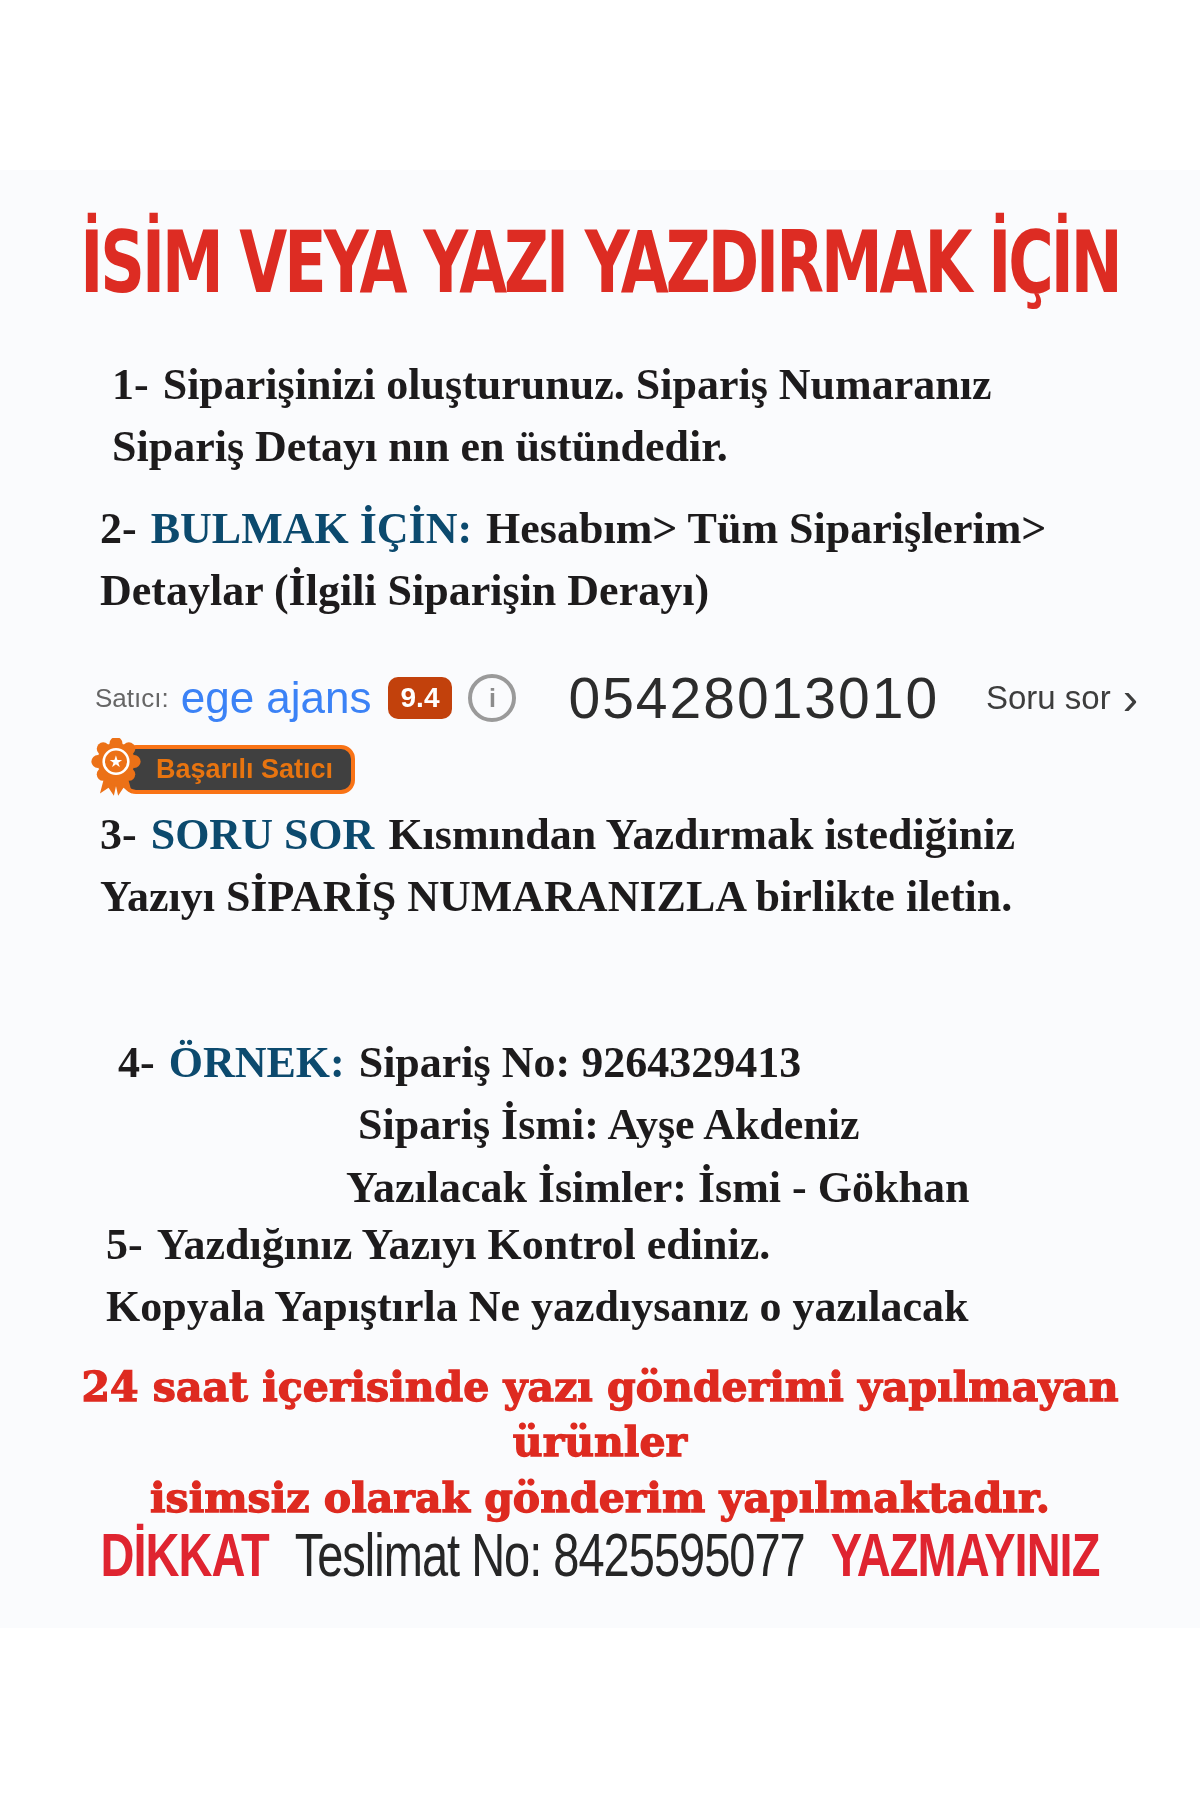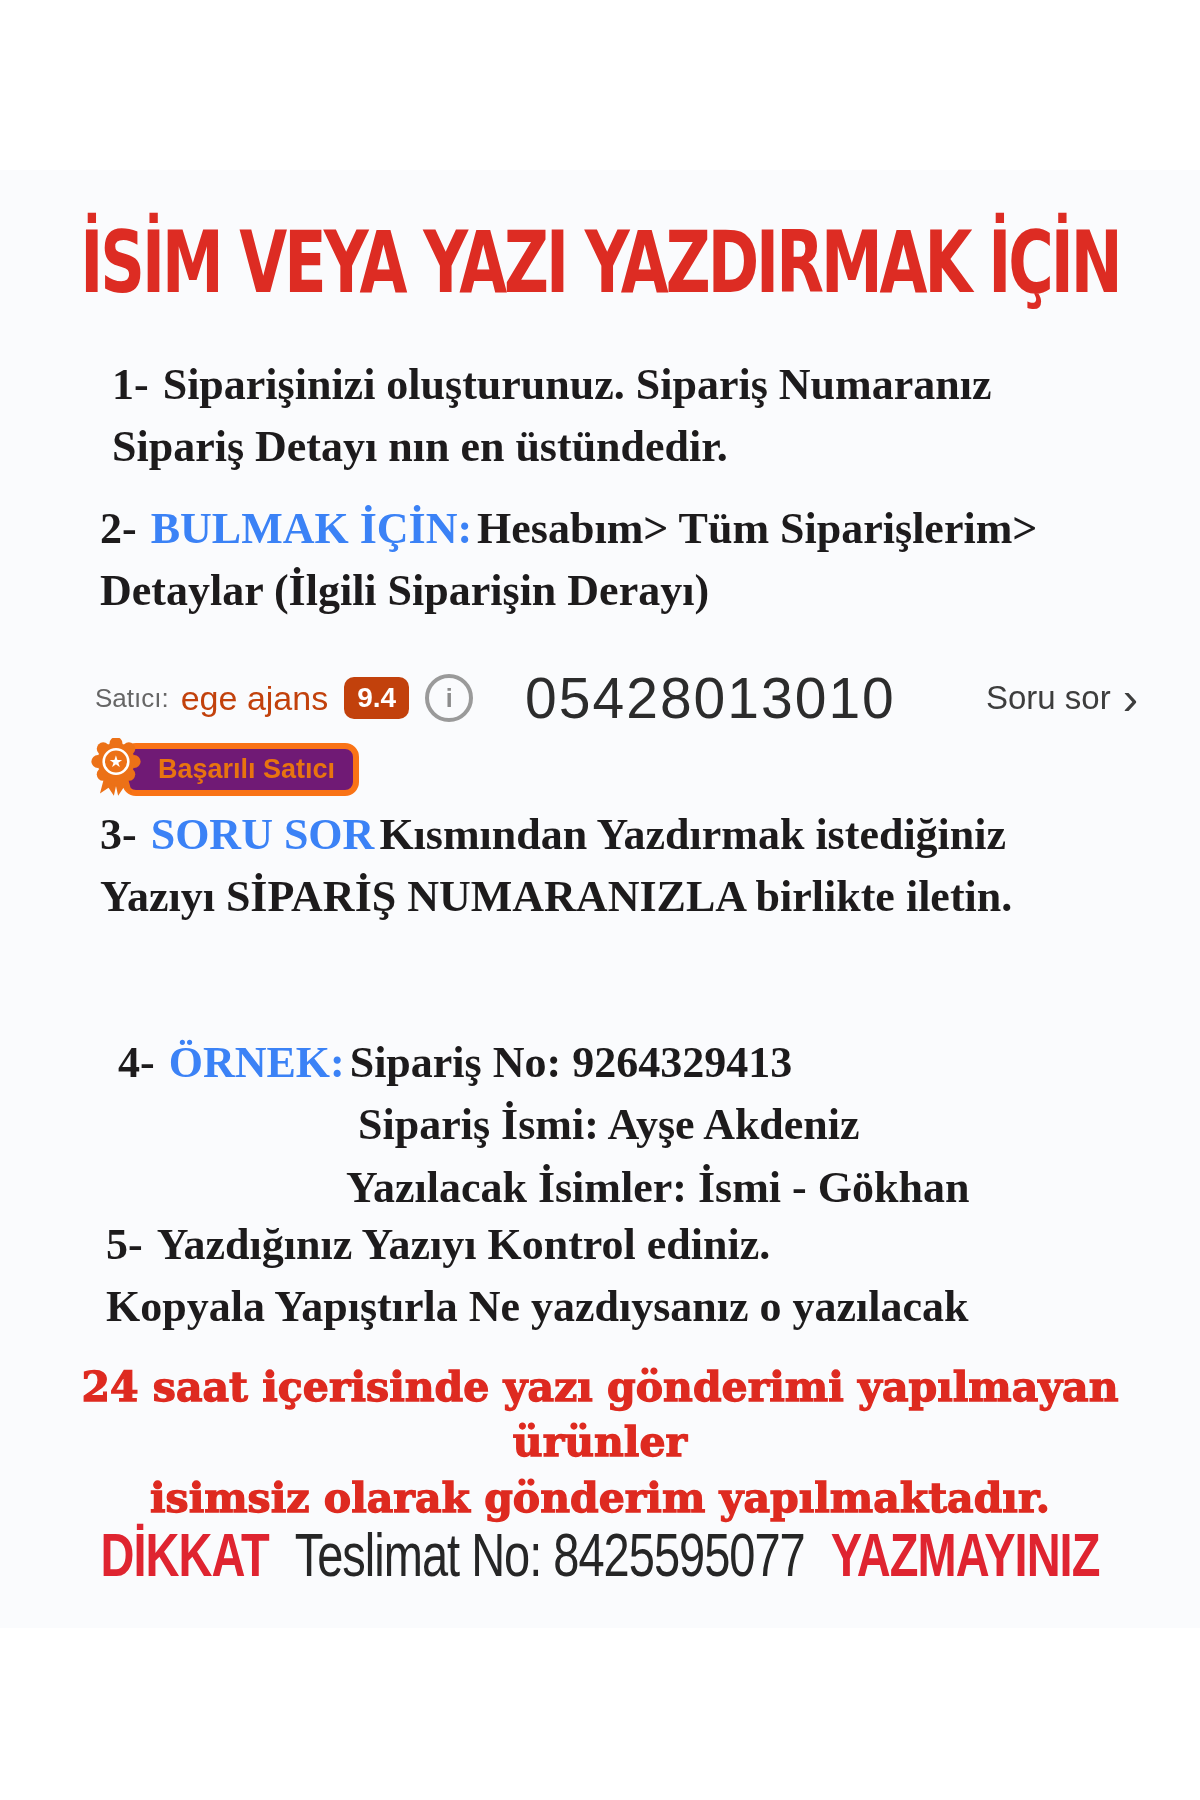--- a/index.html
+++ b/index.html
@@ -18,36 +18,36 @@
     font-family:"DejaVu Sans",sans-serif;font-weight:900;font-size:62px;
     letter-spacing:-3px;transform:scaleY(1.38);transform-origin:50% 0;
     white-space:nowrap;
   }
   
   .step{
     position:absolute;margin:0;color:#1d1b1c;
     font-weight:700;font-size:44px;line-height:1.42;white-space:nowrap;
   }
   .step .num{margin-right:14px;}
-  .step .hl{color:#3b82f6;margin-right:5px;}
+  .step .hl{color:#0c4a6e;margin-right:14px;}
   #step-1{top:330px;left:112px;margin-top:24px;}
   #step-2{top:498px;left:100px;}
   #step-3{top:804px;left:100px;}
   #step-4{top:1032px;left:118px;}
   #step-4 .indent-a{margin-left:240px;}
   #step-4 .indent-b{margin-left:228px;}
   #step-5{top:1214px;left:106px;}
   
   .seller-bar{
     position:absolute;top:660px;left:95px;width:1043px;height:76px;
     display:flex;align-items:center;
     font-family:"Liberation Sans",sans-serif;
   }
   .seller-label{color:#666666;font-size:26px;text-align:right;}
-  .seller-name{color:#c2410c;font-size:34px;margin-left:12px;cursor:pointer;}
+  .seller-name{color:#3b82f6;font-size:44px;margin-left:12px;cursor:pointer;}
   .rating-badge{
     margin-left:16px;background:#c2410c;color:#ffffff;
     font-size:28px;font-weight:700;border-radius:10px;
     padding:7px 13px;line-height:1;
   }
   .info-icon{
     margin-left:16px;width:40px;height:40px;border:4px solid #9a9a9a;
     border-radius:50%;display:flex;align-items:center;justify-content:center;
     color:#8c8c8c;font-weight:700;font-size:25px;line-height:1;cursor:pointer;
     font-family:"Liberation Sans",sans-serif;
@@ -61,21 +61,21 @@
     color:#3d3d3d;font-size:33px;
   }
   .ask-seller .chev{font-size:46px;margin-left:12px;line-height:0;color:#3d3d3d;}
   
   .seller-medal-row{
     position:absolute;top:738px;left:88px;display:flex;align-items:center;
     font-family:"Liberation Sans",sans-serif;
   }
   .medal-svg{width:56px;height:62px;position:relative;z-index:2;}
   .medal-pill{
-    margin-left:-22px;background:#701a75;border:6px solid #f97316;
+    margin-left:-22px;background:#404040;border:4px solid #f97316;
     border-radius:14px;padding:7px 18px 7px 30px;
     color:#e8740f;font-size:27px;font-weight:700;line-height:1;z-index:1;
   }
   
   .warning{
     position:absolute;top:1360px;left:0;width:1200px;margin:0;
     text-align:center;color:#de2a20;
     font-family:"DejaVu Serif",serif;font-weight:700;font-size:41px;
     line-height:1.35;-webkit-text-stroke:1.3px #de2a20;
   }

